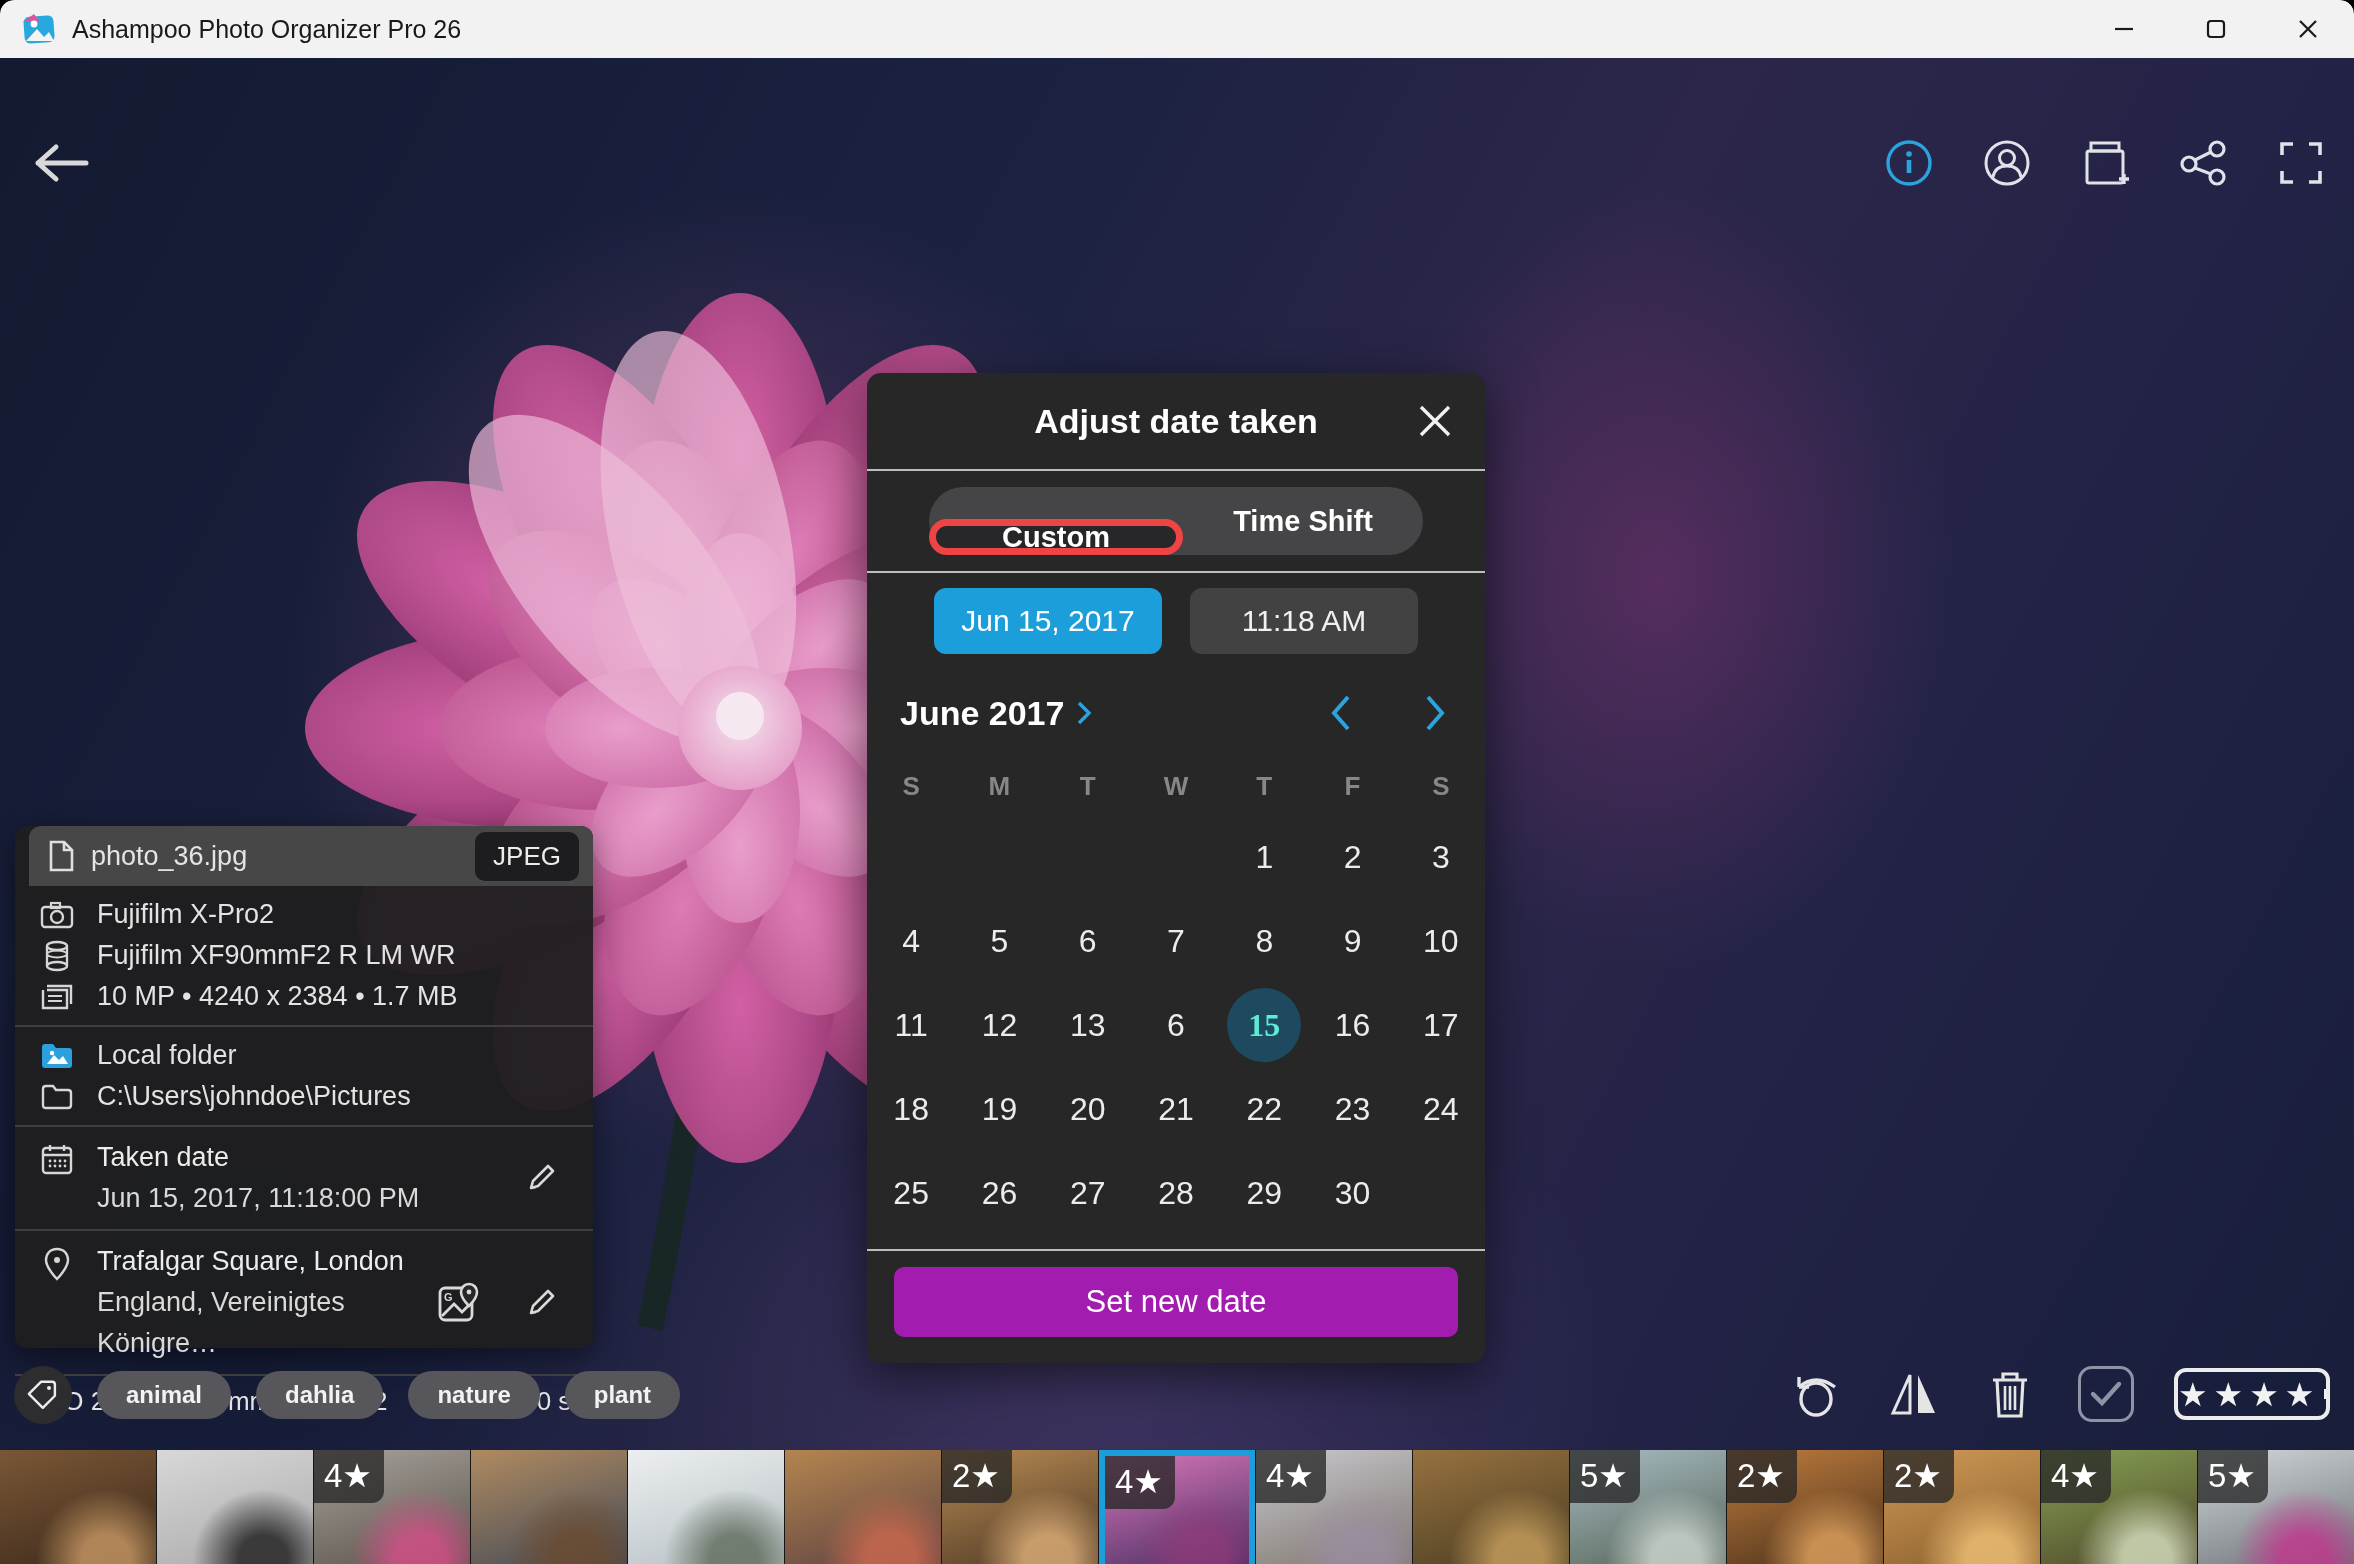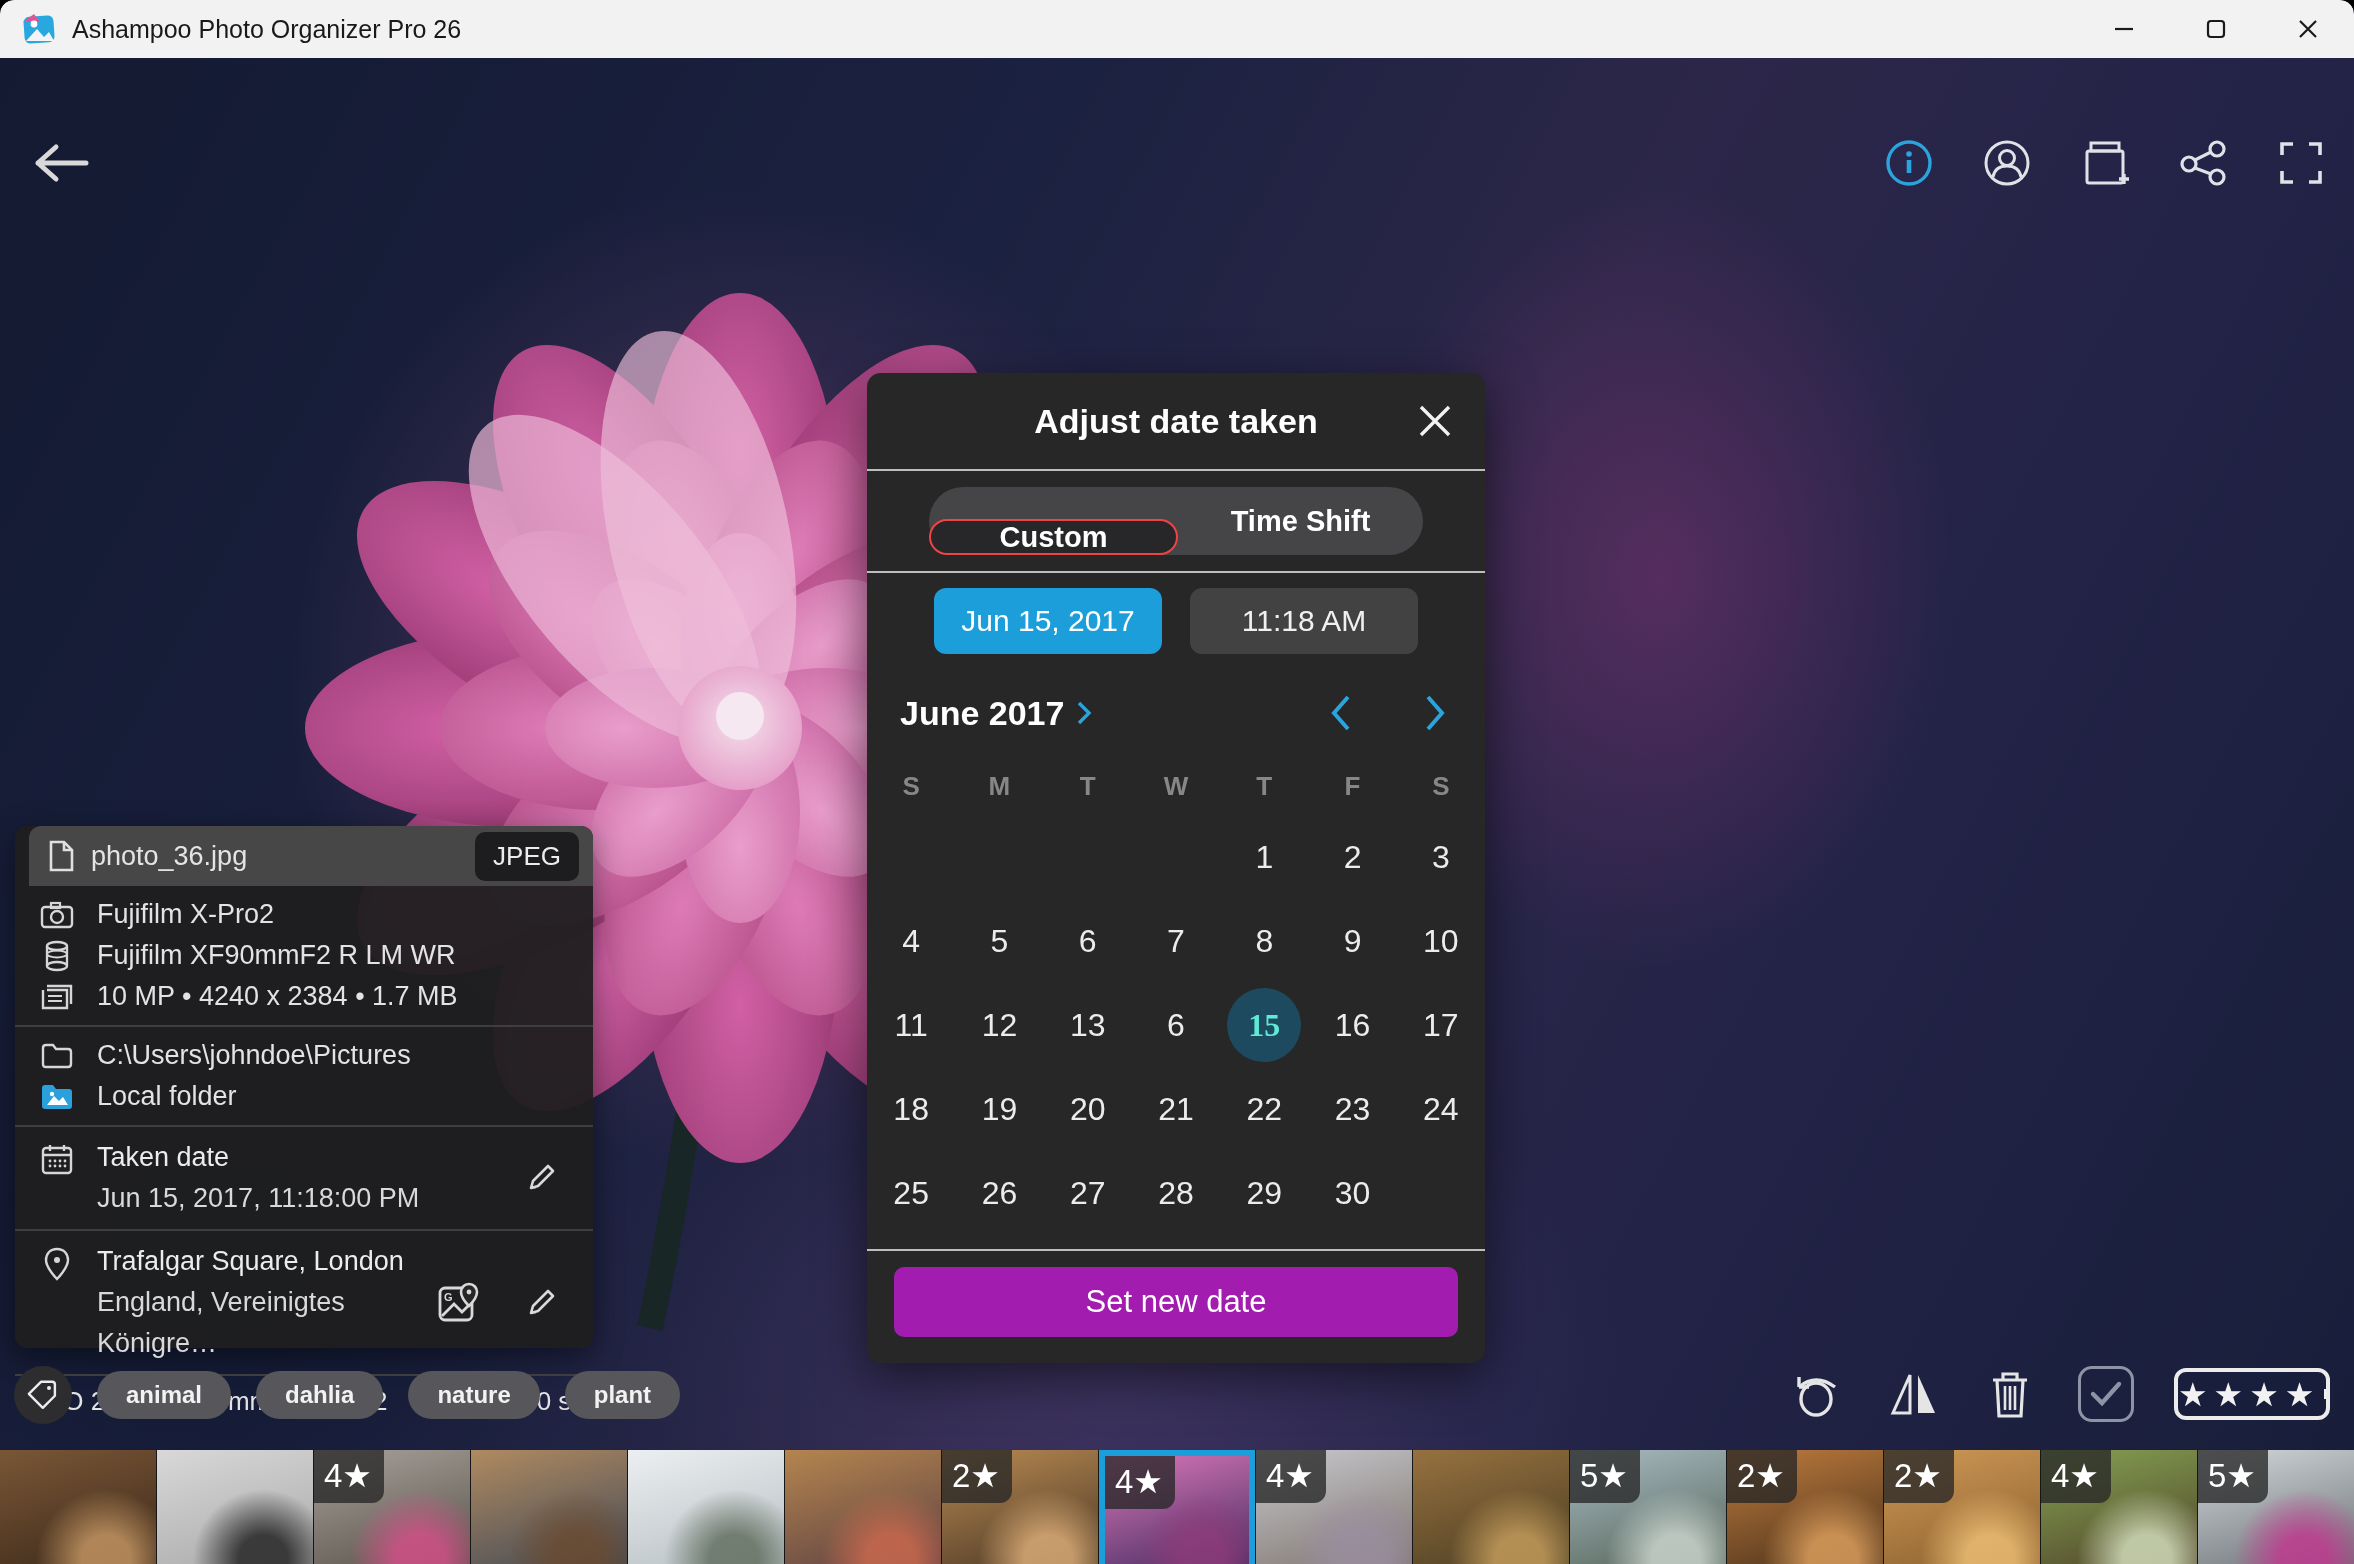--- a/index.html
+++ b/index.html
@@ -48,21 +48,21 @@
 
   
   .dialog{position:absolute;left:867px;top:315px;width:618px;height:990px;background:#272727;border-radius:14px;box-shadow:0 14px 50px rgba(0,0,0,.55);color:#fff;display:flex;flex-direction:column;}
   .dlg-title-row{height:96px;display:flex;align-items:center;justify-content:center;position:relative;}
   .dlg-title{font-size:34px;font-weight:bold;text-align:center;}
   .dlg-close{position:absolute;right:26px;top:24px;width:48px;height:48px;display:flex;align-items:center;justify-content:center;cursor:pointer;}
   .ldivider{height:2px;background:#cfcfcf;opacity:.9;}
   .tabs-wrap{height:100px;display:flex;align-items:center;padding:0 62px;}
   .seg-track{flex:1;height:68px;background:#454547;border-radius:34px;display:flex;}
   .seg{flex:1;display:flex;align-items:center;justify-content:center;font-size:29px;font-weight:bold;color:#fff;cursor:pointer;border-radius:34px;}
-  .seg.sel{background:#272729;border:2px solid #ef4444;margin-top:32px;}
+  .seg.sel{background:#272729;border:7px solid #ef4444;margin-top:32px;}
   .chips-row{height:96px;display:flex;align-items:center;padding:0 67px;gap:28px;}
   .chip{flex:1;height:66px;border-radius:12px;display:flex;align-items:center;justify-content:center;font-size:30px;cursor:pointer;}
   .chip.blue{background:#1b9ed9;color:#fff;}
   .chip.gray{background:#424242;color:#f0f0f0;}
   .cal-header{height:88px;display:flex;align-items:center;padding:0 28px 0 33px;}
   .month-label{font-size:34px;font-weight:bold;display:flex;align-items:center;gap:10px;cursor:pointer;}
   .cal-nav{margin-left:auto;display:flex;gap:50px;}
   .nav-btn{width:44px;height:44px;display:flex;align-items:center;justify-content:center;cursor:pointer;}
   .weekdays{height:58px;display:grid;grid-template-columns:repeat(7,1fr);place-items:center;font-size:26px;font-weight:bold;color:#878787;}
   .cal-grid{display:grid;grid-template-columns:repeat(7,1fr);grid-auto-rows:84px;place-items:center;}
@@ -334,35 +334,35 @@
               </svg>
           </span>
           <span>10 MP • 4240 x 2384 • 1.7 MB</span>
         </div>
       </div>
       <div class="pdivider"></div>
 
       <div class="pgroup">
         <div class="prow">
           <span class="ic">
-            <svg width="32" height="28" viewBox="0 0 32 28">
-                <path d="M2 6 Q2 3 5 3 H12 L15 7 H27 Q30 7 30 10 V22 Q30 25 27 25 H5 Q2 25 2 22 Z" fill="none" stroke="#d6d6d6" stroke-width="2.4"></path>
-              </svg>
-          </span>
-          <span>C:\Users\johndoe\Pictures</span>
-        </div>
-        <div class="prow">
-          <span class="ic">
             <svg width="34" height="30" viewBox="0 0 34 30">
                 <path d="M2 6 Q2 3 5 3 H13 L16 7 H29 Q32 7 32 10 V24 Q32 27 29 27 H5 Q2 27 2 24 Z" fill="#2aa0dc"></path>
                 <path d="M7 23 L14 14 L19 19 L23 15 L28 23 Z" fill="#fff"></path>
                 <circle cx="12" cy="12" r="2.2" fill="#fff"></circle>
               </svg>
           </span>
           <span>Local folder</span>
+        </div>
+        <div class="prow">
+          <span class="ic">
+            <svg width="32" height="28" viewBox="0 0 32 28">
+                <path d="M2 6 Q2 3 5 3 H12 L15 7 H27 Q30 7 30 10 V22 Q30 25 27 25 H5 Q2 25 2 22 Z" fill="none" stroke="#d6d6d6" stroke-width="2.4"></path>
+              </svg>
+          </span>
+          <span>C:\Users\johndoe\Pictures</span>
         </div>
       </div>
       <div class="pdivider"></div>
 
       <div class="prow2">
         <span class="ic">
           <svg width="32" height="32" viewBox="0 0 32 32">
               <rect x="2" y="5" width="28" height="25" rx="3" fill="none" stroke="#d6d6d6" stroke-width="2.4"></rect>
               <path d="M9 2 V8 M23 2 V8 M2 12 H30" stroke="#d6d6d6" stroke-width="2.4"></path>
               <g fill="#d6d6d6">

